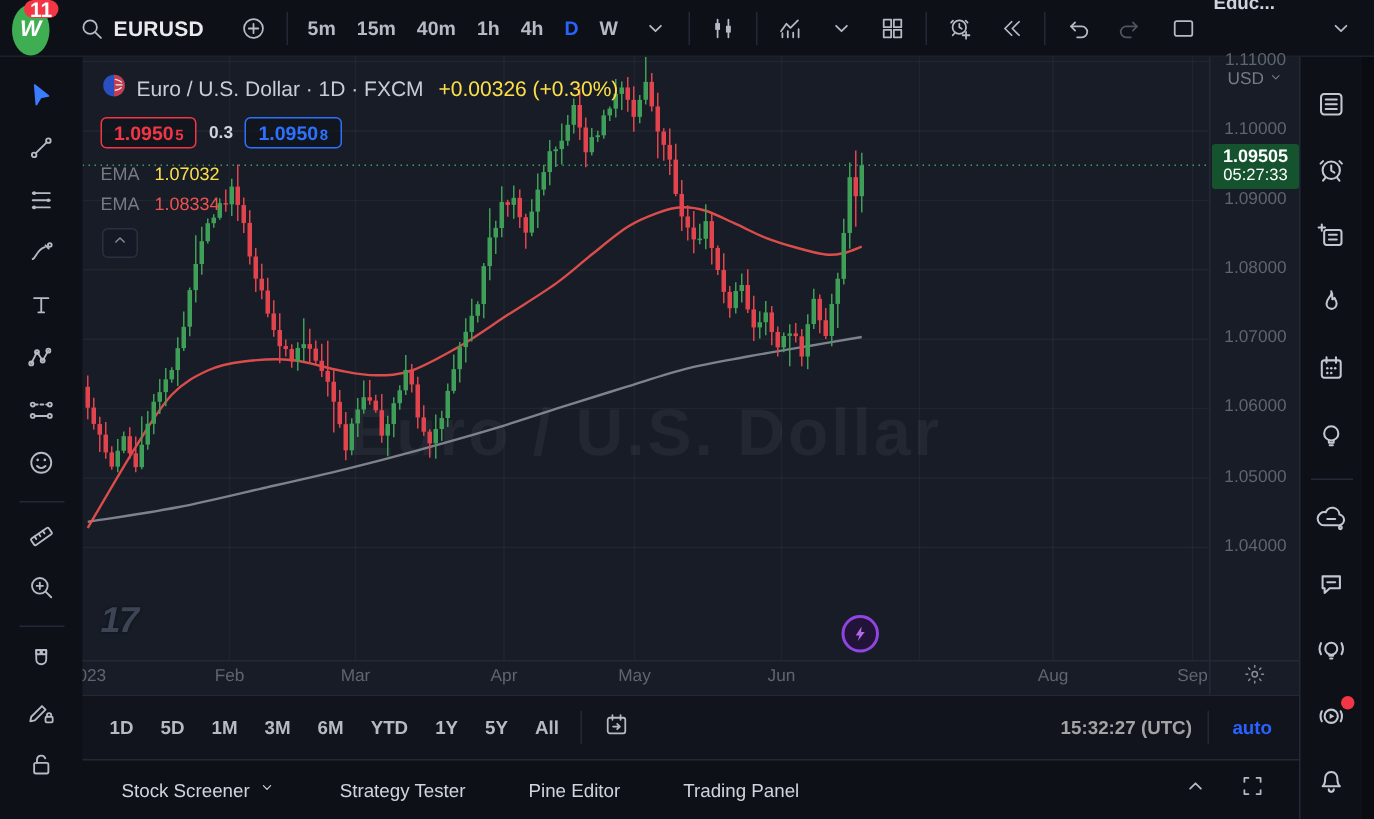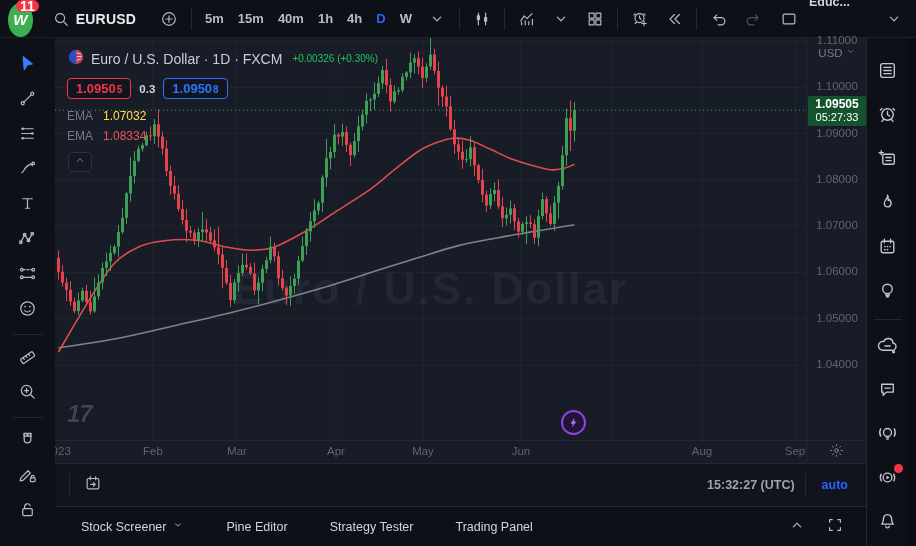--- a/index.html
+++ b/index.html
@@ -41,21 +41,21 @@
   .plot { position:relative; width:751px; height:402px; overflow:hidden; }
   .plot svg.chartsvg { position:absolute; left:0; top:0; }
 
   .wm { position:absolute; left:0; width:751px; text-align:center; color:rgba(174,182,205,0.07);
     font-weight:bold; pointer-events:none; white-space:nowrap; }
   .wm1 { top:118px; font-size:66px; letter-spacing:6px; }
   .wm2 { top:226px; font-size:44px; letter-spacing:2px; }
 
   .legend { position:absolute; left:12px; top:10px; z-index:5; }
   .lg-row1 { display:flex; align-items:center; gap:6px; font-size:14px; color:#c9ccd6; }
-  .lg-change { color:#22c55e; font-size:10px; margin-left:4px; }
+  .lg-change { color:#fde047; font-size:14px; margin-left:4px; }
   .lg-row2 { display:flex; align-items:center; gap:8px; margin-top:9px; }
   .quote-box { display:flex; align-items:baseline; border:1px solid; border-radius:4px;
     padding:2px 8px; font-size:13px; font-weight:bold; background:rgba(13,16,23,0.55); }
   .quote-box sup { font-size:10px; margin-left:1px; }
   .bid { color:#f23645; border-color:#f23645; }
   .ask { color:#2d72ff; border-color:#2d72ff; }
   .spread { color:#d1d4dc; font-size:11.5px; font-weight:bold; }
   .lg-ind { display:flex; gap:10px; margin-top:10px; font-size:12px; color:#787b86; }
   .lg-ind .val { font-weight:normal; }
   .collapse-btn { position:absolute; left:13px; top:114px; width:24px; height:20px;
@@ -702,20 +702,31 @@
           </div>
         <div class="axis-corner">
           <span><svg width="15" height="15" viewBox="0 0 20 20" fill="none" stroke="currentColor" stroke-width="1.3" stroke-linecap="round" stroke-linejoin="round">
                 <circle cx="10" cy="10" r="2.4"></circle>
                 <path d="M10 3.8v-1.6M10 17.8v-1.6M3.8 10H2.2M17.8 10h-1.6M5.7 5.7L4.5 4.5M14.3 14.3l1.2 1.2M14.3 5.7l1.2-1.2M5.7 14.3l-1.2 1.2"></path>
               </svg></span>
         </div>
       </div>
 
       <div class="range-row">
+        <div id="ranges" style="display:flex;align-items:center;gap:2px;">
+            <span class="rbtn">1D</span>
+            <span class="rbtn">5D</span>
+            <span class="rbtn">1M</span>
+            <span class="rbtn">3M</span>
+            <span class="rbtn">6M</span>
+            <span class="rbtn">YTD</span>
+            <span class="rbtn">1Y</span>
+            <span class="rbtn">5Y</span>
+            <span class="rbtn">All</span>
+          </div>
         <div class="vsep"></div>
         <div class="ficon">
             <span><svg width="18" height="18" viewBox="0 0 20 20" fill="none" stroke="currentColor" stroke-width="1.3" stroke-linecap="round" stroke-linejoin="round">
                 <rect x="3.5" y="5" width="13" height="11.5" rx="1.5"></rect>
                 <path d="M7 3v3.5M13 3v3.5M7.5 11.5h5M10.5 9.5l2 2-2 2"></path>
               </svg></span>
           </div>
         <div class="spacer"></div>
         <span class="clock">15:32:27 (UTC)</span>
         <div class="vsep" style="margin:0 8px;"></div>
@@ -724,24 +735,24 @@
 
       <div class="footer">
         <div id="footer-items" style="display:flex;align-items:center;gap:18px;">
             <div class="fitem">
               <span>Stock Screener</span>
               <span><svg width="12" height="12" viewBox="0 0 20 20" fill="none" stroke="currentColor" stroke-width="1.3" stroke-linecap="round" stroke-linejoin="round">
                   <path d="M6 8l4 4 4-4"></path>
                 </svg></span>
             </div>
             <div class="fitem">
-              <span>Pine Editor</span>
+              <span>Strategy Tester</span>
             </div>
             <div class="fitem">
-              <span>Strategy Tester</span>
+              <span>Pine Editor</span>
             </div>
             <div class="fitem">
               <span>Trading Panel</span>
             </div>
           </div>
         <div class="spacer"></div>
         <div class="ficon">
             <span><svg width="18" height="18" viewBox="0 0 20 20" fill="none" stroke="currentColor" stroke-width="1.3" stroke-linecap="round" stroke-linejoin="round">
                 <path d="M6 12l4-4 4 4"></path>
               </svg></span>

